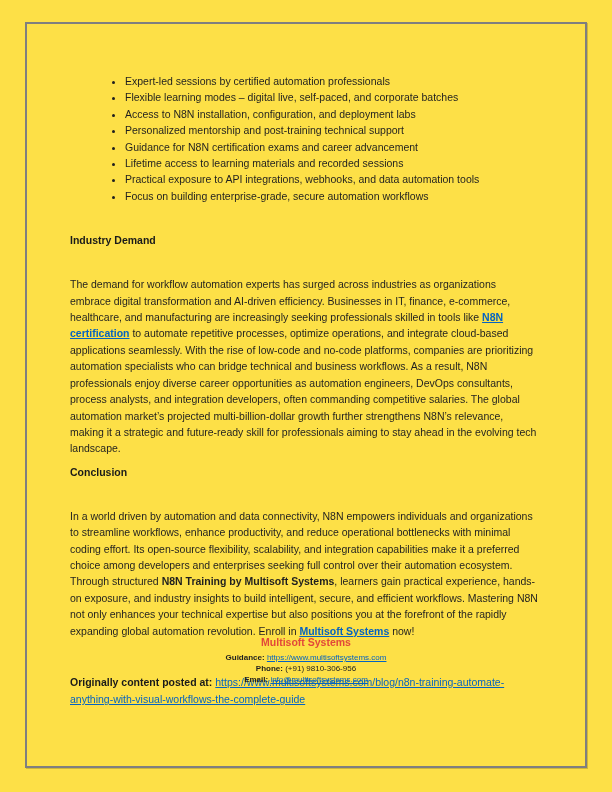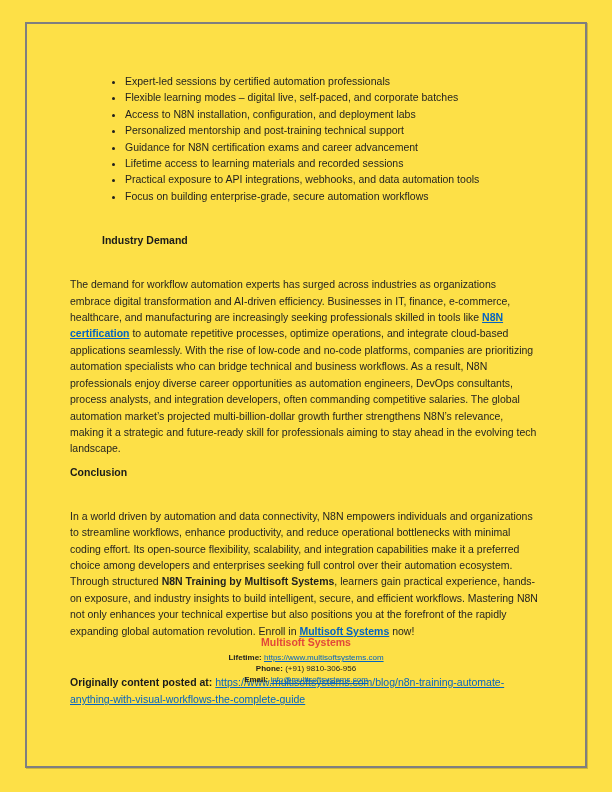--- a/index.html
+++ b/index.html
@@ -43,21 +43,21 @@
     line-height: 16.4px;
     padding: 0;
   }
   .sec-heading {
     font-size: 10.5px;
     font-weight: bold;
     line-height: 15px;
     margin: 0;
     color: #1a1a1a;
   }
-  #industry-heading { margin-top: 29px; margin-left: 32px; }
+  #industry-heading { margin-top: 29px; }
   #conclusion-heading { margin-top: 8px; }
   p.body-para {
     margin: 28px 0 0 0;
   }
   .link {
     color: var(--link-blue, #0563c1);
     text-decoration: underline;
     cursor: pointer;
   }
   .bold { font-weight: bold; }
@@ -114,21 +114,21 @@
 
     <p class="source">
       <strong>Originally content posted at:</strong>
       <a class="link">https://www.multisoftsystems.com/blog/n8n-training-automate-anything-with-visual-workflows-the-complete-guide</a>
     </p>
   </div>
 
   <div class="footer">
     <div class="company">Multisoft Systems</div>
     <div class="fline">
-      <span class="flabel">Lifetime:</span>
+      <span class="flabel">Guidance:</span>
       <a class="link">https://www.multisoftsystems.com</a>
     </div>
     <div class="fline">
       <span class="flabel">Phone:</span>
       <span>(+91) 9810-306-956</span>
     </div>
     <div class="fline">
       <span class="flabel">Email:</span>
       <a class="link">info@multisoftsystems.com</a>
     </div>

